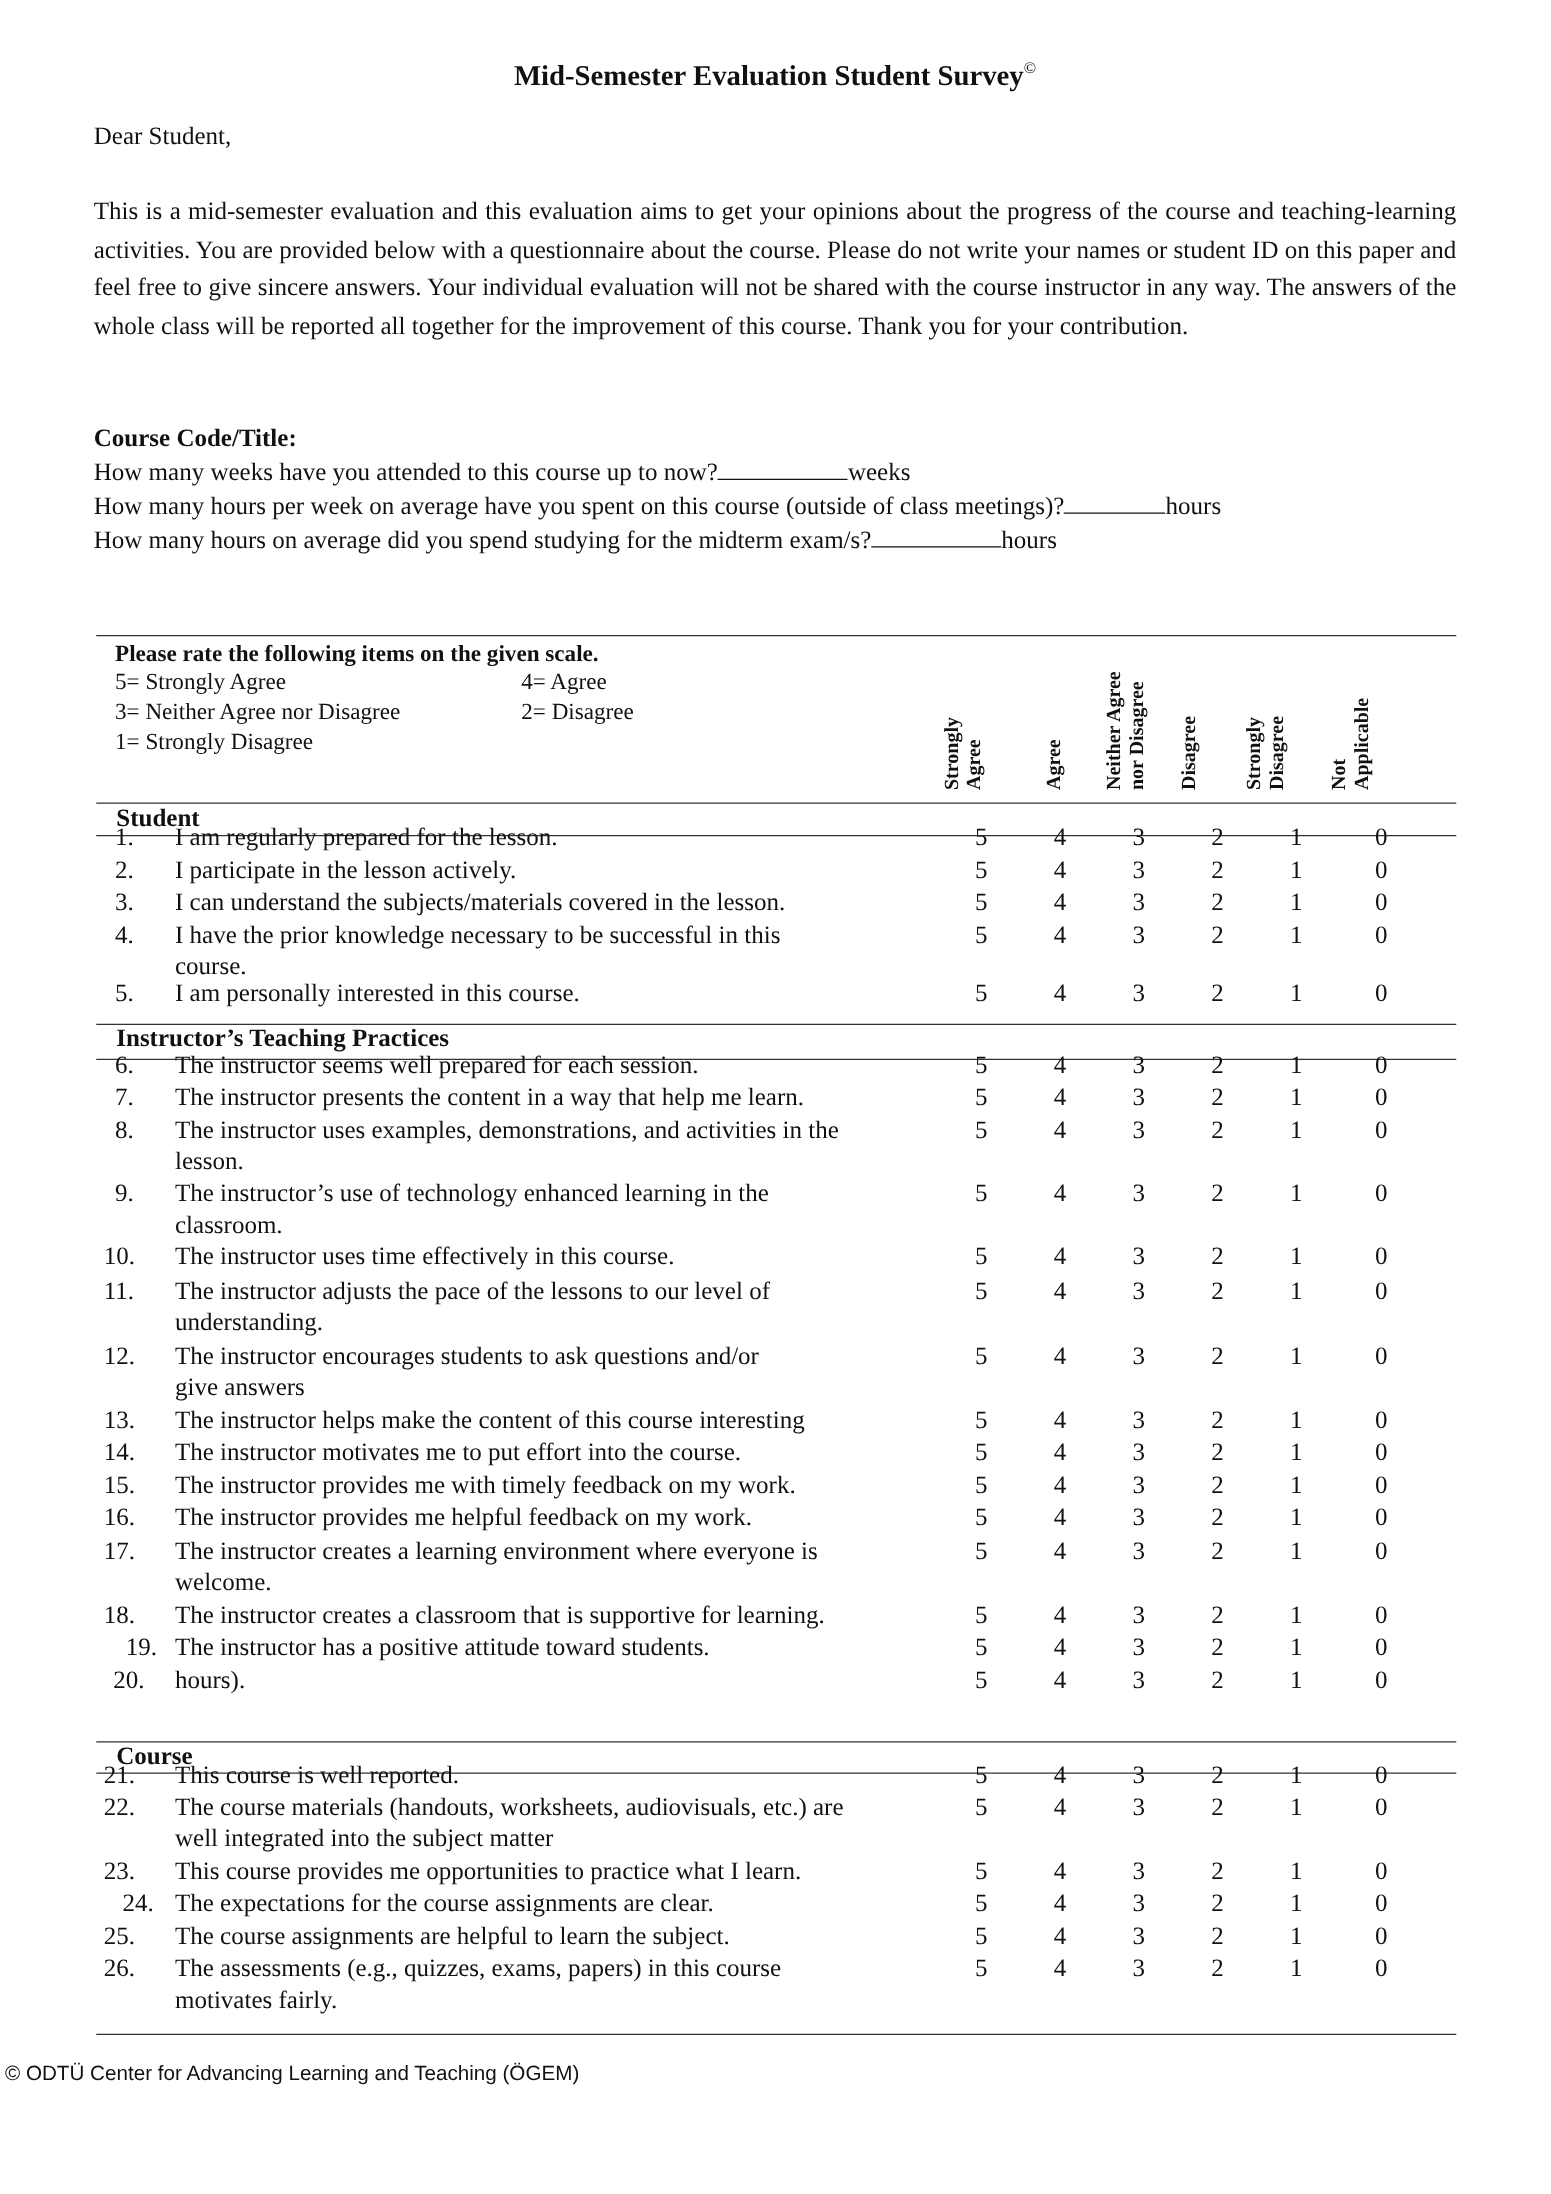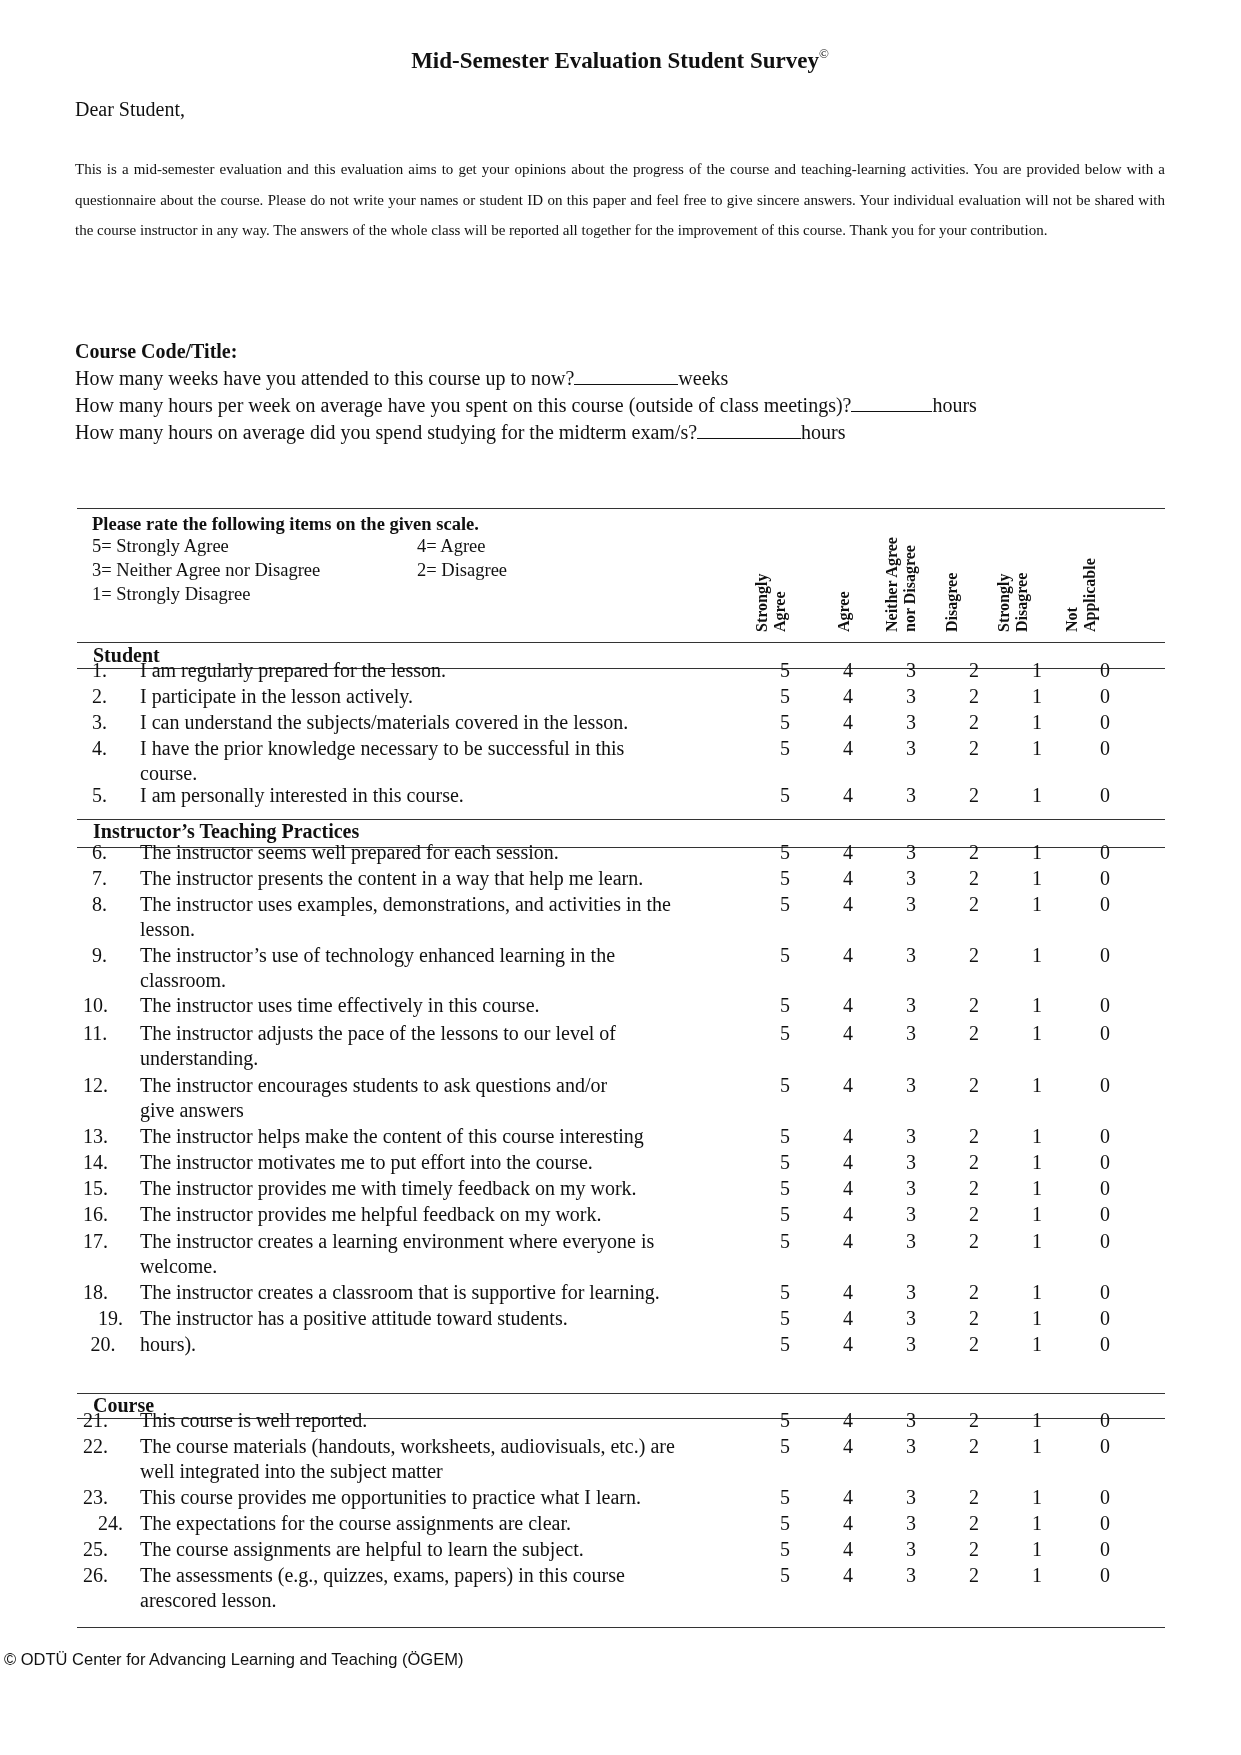--- a/index.html
+++ b/index.html
@@ -3,21 +3,21 @@
 <meta charset="utf-8">
 <style>
   html, body { margin:0; padding:0; background:#fff; }
   body { width:1241px; height:1755px; position:relative; overflow:hidden;
          font-family:"Liberation Serif", serif; color:#111; }
   .page { position:absolute; left:75px; top:0; width:1090px; }
   .title { position:absolute; left:0; width:1090px; top:48px; text-align:center;
            font-weight:bold; font-size:23px; }
   .title sup { font-size:13px; font-weight:normal; vertical-align:top; position:relative; top:-2px; }
   .greeting { position:absolute; top:98px; left:0; font-size:20px; }
-  .intro { position:absolute; top:154px; left:0; width:1090px; font-size:15px; line-height:30.5px;
+  .intro { position:absolute; top:154px; left:0; width:1090px; font-size:20px; line-height:30.5px;
            text-align:justify; }
   .meta { position:absolute; top:338px; left:0; font-size:20px; line-height:27px; }
   .meta .bold { font-weight:bold; }
   .blank { display:inline-block; border-bottom:1px solid #111; height:16px; vertical-align:baseline; }
   .b1 { width:104px; } .b2 { width:81px; } .b3 { width:104px; }
   .hline { position:absolute; left:0; width:1088px; border-top:1.5px solid #333; }
   .hdr-instr { position:absolute; top:514px; left:15px; font-size:18.5px; font-weight:bold; }
   .scale { position:absolute; font-size:18.5px; }
   .colhead { position:absolute; font-size:16px; font-weight:bold; transform:rotate(-90deg);
              transform-origin:left top; line-height:18px; white-space:nowrap; }
@@ -291,21 +291,21 @@
           <div>The instructor creates a classroom that is supportive for learning.</div>
         </div>
         <div class="val" style="left: 693px;">5</div>
         <div class="val" style="left: 756px;">4</div>
         <div class="val" style="left: 819px;">3</div>
         <div class="val" style="left: 882px;">2</div>
         <div class="val" style="left: 945px;">1</div>
         <div class="val" style="left: 1013px;">0</div>
       </div>
       <div class="row" style="top: 1306px;">
-        <div class="num" style="text-align: right; left: 6px;">19.</div>
+        <div class="num" style="text-align: center; left: 16px;">19.</div>
         <div class="txt">
           <div>The instructor has a positive attitude toward students.</div>
         </div>
         <div class="val" style="left: 693px;">5</div>
         <div class="val" style="left: 756px;">4</div>
         <div class="val" style="left: 819px;">3</div>
         <div class="val" style="left: 882px;">2</div>
         <div class="val" style="left: 945px;">1</div>
         <div class="val" style="left: 1013px;">0</div>
       </div>
@@ -379,21 +379,21 @@
         <div class="val" style="left: 756px;">4</div>
         <div class="val" style="left: 819px;">3</div>
         <div class="val" style="left: 882px;">2</div>
         <div class="val" style="left: 945px;">1</div>
         <div class="val" style="left: 1013px;">0</div>
       </div>
       <div class="row" style="top: 1563px;">
         <div class="num" style="text-align: left; left: 6px;">26.</div>
         <div class="txt">
           <div>The assessments (e.g., quizzes, exams, papers) in this course</div>
-          <div>arescored lesson.</div>
+          <div>motivates fairly.</div>
         </div>
         <div class="val" style="left: 693px;">5</div>
         <div class="val" style="left: 756px;">4</div>
         <div class="val" style="left: 819px;">3</div>
         <div class="val" style="left: 882px;">2</div>
         <div class="val" style="left: 945px;">1</div>
         <div class="val" style="left: 1013px;">0</div>
       </div>
     </div>
 </div>

